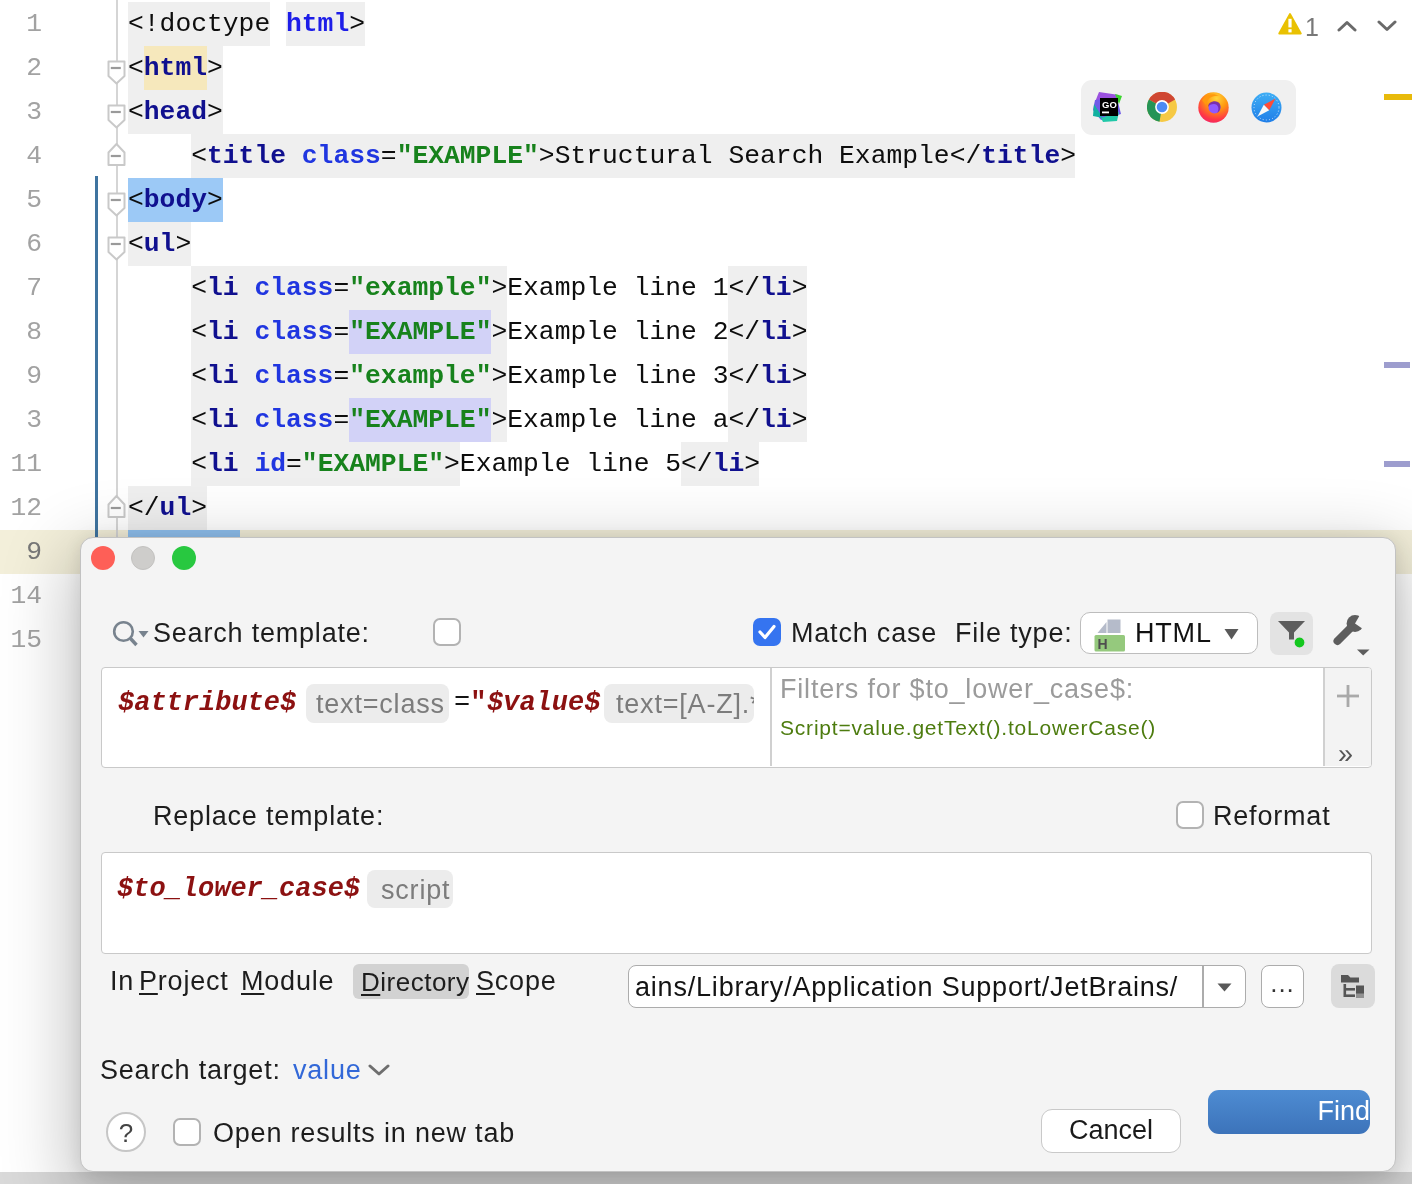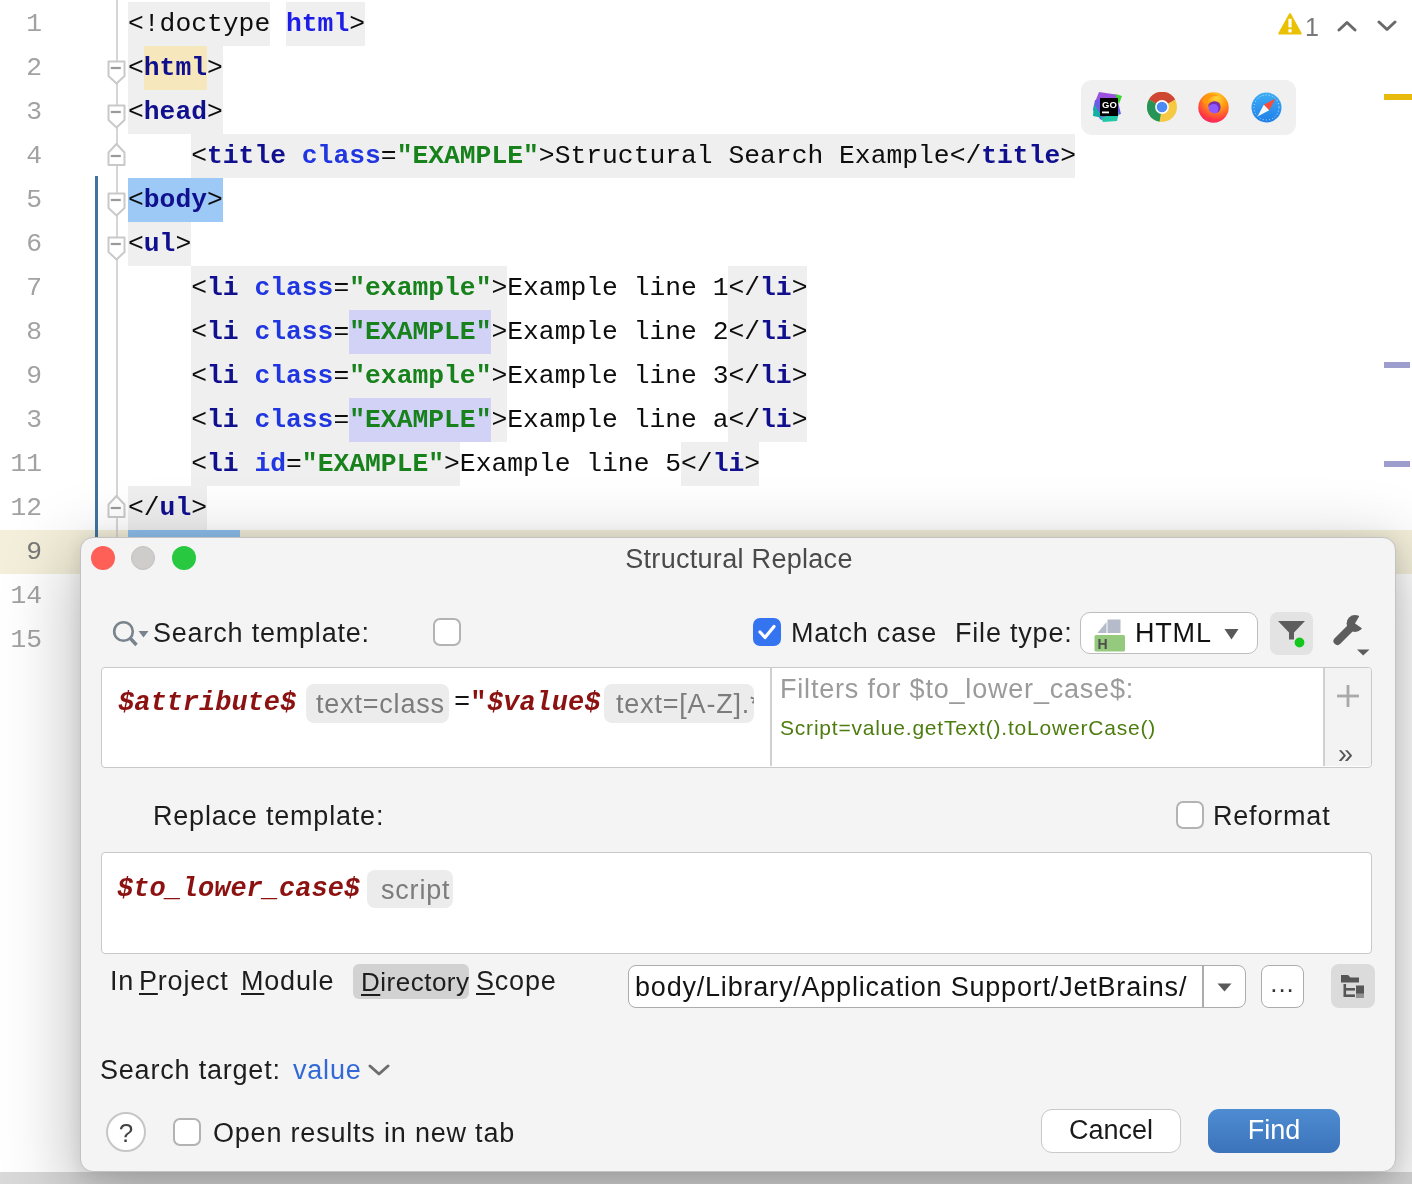--- a/index.html
+++ b/index.html
@@ -146,21 +146,20 @@
 <circle cx="15.5" cy="15.5" r="12.5" fill="none" stroke="#ffffff" stroke-width="0.8" stroke-dasharray="1 2.2" opacity="0.9"></circle>
 <polygon points="24.5,6.5 12.8,12.8 18.2,18.2" fill="#ff4b35"></polygon>
 <polygon points="6.5,24.5 18.2,18.2 12.8,12.8" fill="#f7f7f7"></polygon>
   </svg>
 <div class="abs" style="left:0;top:1172px;width:1412px;height:12px;background:#d9d9d9"></div>
 <div class="abs" style="left:80px;top:537px;width:1316px;height:635px;background:#f4f4f4;
 border:1px solid #c2c2c2;border-radius:13px;box-shadow:0 22px 70px 10px rgba(0,0,0,0.24),0 2px 16px 2px rgba(0,0,0,0.08)">
 <div class="abs" style="left:9.5px;top:8px;width:24px;height:24px;border-radius:50%;background:#fe5f57"></div>
 <div class="abs" style="left:49.5px;top:8px;width:24px;height:24px;border-radius:50%;background:#cecdcb;border:1px solid #c3c2c0"></div>
 <div class="abs" style="left:90.5px;top:8px;width:24px;height:24px;border-radius:50%;background:#28c840"></div>
-<div class="abs" style="left:0;top:6px;width:1316px;text-align:center;font-size:27px;font-weight:400;letter-spacing:0.3px;color:#4a4a4a">Structural Replace</div>
 <svg class="abs" style="left:20px;top:78px" width="52" height="36" viewBox="0 0 52 36">
 <circle cx="22.5" cy="15.5" r="9.3" fill="none" stroke="#78838e" stroke-width="2.6"></circle>
 <line x1="29.5" y1="22.5" x2="35.5" y2="29" stroke="#78838e" stroke-width="3.4"></line>
 <polygon points="37.5,15 47.5,15 42.5,21.5" fill="#78838e"></polygon>
     </svg>
 <div class="abs ui" style="left:72px;top:81px">Search template:</div>
 <div class="abs cb" style="left:352px;top:80px"></div>
 <div class="abs" style="left:672px;top:80px;width:28px;height:28px;border-radius:7px;background:#3574f0">
 <svg width="28" height="28" viewBox="0 0 28 28">
         <polyline points="7,14 12,19.5 21,8.5" fill="none" stroke="#fff" stroke-width="3.2" stroke-linecap="round" stroke-linejoin="round"></polyline>
@@ -220,21 +219,21 @@
  <div class="abs var" style="left:15px;top:21px">$to_lower_case$</div>
  <div class="abs" style="left:279px;top:22px;font-size:27px;letter-spacing:0.8px;color:#7c7c7c">script</div>
 </div>
 <div class="abs ui" style="left:29px;top:429px">In</div>
 <div class="abs ui" style="left:58px;top:429px"><u>P</u>roject</div>
 <div class="abs ui" style="left:160px;top:429px"><u>M</u>odule</div>
 <div class="abs" style="left:272px;top:426px;width:116px;height:35px;background:#d2d2d2;border-radius:6px"></div>
 <div class="abs ui" style="left:280px;top:430px;font-size:26px;letter-spacing:0.5px"><u>D</u>irectory</div>
 <div class="abs ui" style="left:395px;top:429px"><u>S</u>cope</div>
 <div class="abs" style="left:547px;top:427px;width:618px;height:43px;background:#fff;border:1.5px solid #acacac;border-radius:8px;overflow:hidden">
- <div class="abs" style="left:6px;top:6px;font-size:27px;letter-spacing:0.8px;color:#141414;white-space:nowrap">body/Library/Application Support/JetBrains/</div>
+ <div class="abs" style="left:6px;top:6px;font-size:27px;letter-spacing:0.8px;color:#141414;white-space:nowrap">ains/Library/Application Support/JetBrains/</div>
  <div class="abs" style="left:573px;top:0;width:1.5px;height:43px;background:#acacac"></div>
  <svg class="abs" style="left:587px;top:16px" width="17" height="11" viewBox="0 0 17 11">
         <polygon points="1.5,1.5 15.5,1.5 8.5,9.5" fill="#595959"></polygon>
       </svg>
 </div>
 <div class="abs" style="left:1180px;top:427px;width:43px;height:43px;background:#fff;border:1.5px solid #acacac;border-radius:8px">
 <div style="width:100%;height:35px;line-height:35px;text-align:center;font-size:26px;color:#333;letter-spacing:1px">...</div>
     </div>
 <div class="abs" style="left:1250px;top:426px;width:44px;height:44px;background:#dbdbdb;border-radius:8px">
 <svg width="44" height="44" viewBox="0 0 44 44">
@@ -247,13 +246,13 @@
 </svg></div>
 <div class="abs ui" style="left:19px;top:518px">Search target:</div>
 <div class="abs ui" style="left:212px;top:518px;color:#3268d8">value</div>
 <svg class="abs" style="left:287px;top:526px" width="22" height="13" viewBox="0 0 22 13">
       <polyline points="2,2 11,10 20,2" fill="none" stroke="#6e6e6e" stroke-width="3" stroke-linecap="round" stroke-linejoin="round"></polyline>
     </svg>
 <div class="abs" style="left:25px;top:574px;width:40px;height:40px;border:2px solid #c6c6c6;border-radius:50%;background:#fff;text-align:center;font-size:26px;line-height:38px;color:#444">?</div>
 <div class="abs cb" style="left:92px;top:580px"></div>
 <div class="abs ui" style="left:132px;top:581px">Open results in new tab</div>
 <div class="abs" style="left:960px;top:571px;width:140px;height:44px;background:#fff;border:1.5px solid #c9c9c9;border-radius:11px;text-align:center;font-size:27px;line-height:41px;color:#1a1a1a">Cancel</div>
-<div class="abs" style="left:1127px;top:571px;width:132px;height:44px;background:linear-gradient(#4e8cd2,#3c73ba);border-radius:11px;text-align:center;font-size:27px;line-height:43px;color:#fff">Find</div>
+<div class="abs" style="left:1127px;top:552px;width:162px;height:44px;background:linear-gradient(#4e8cd2,#3c73ba);border-radius:11px;text-align:right;font-size:27px;line-height:43px;color:#fff">Find</div>
 </div>
 </body></html>

